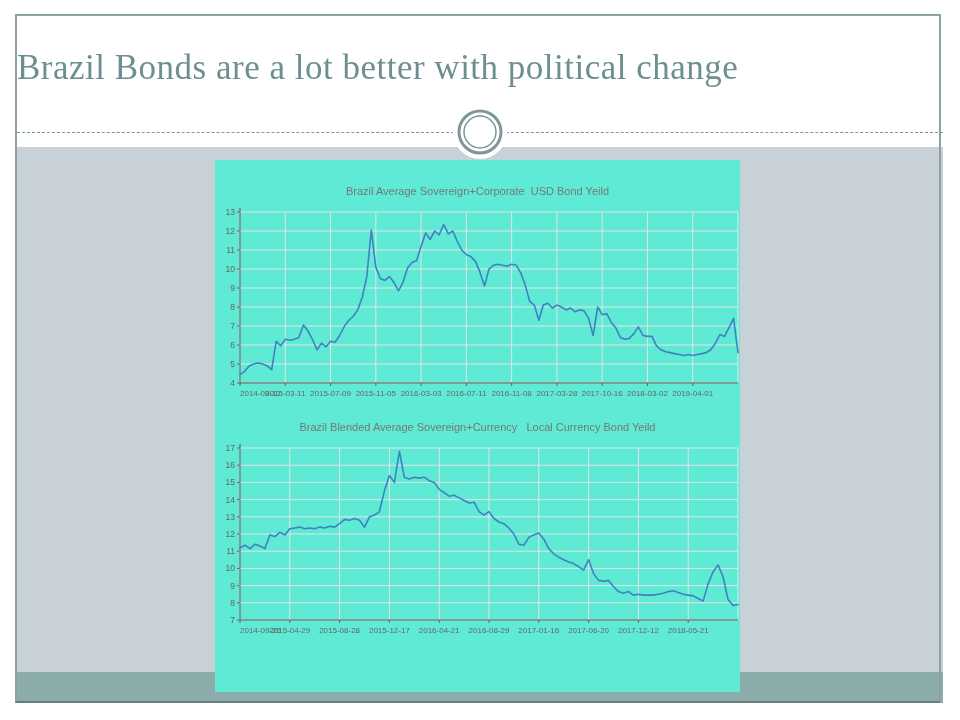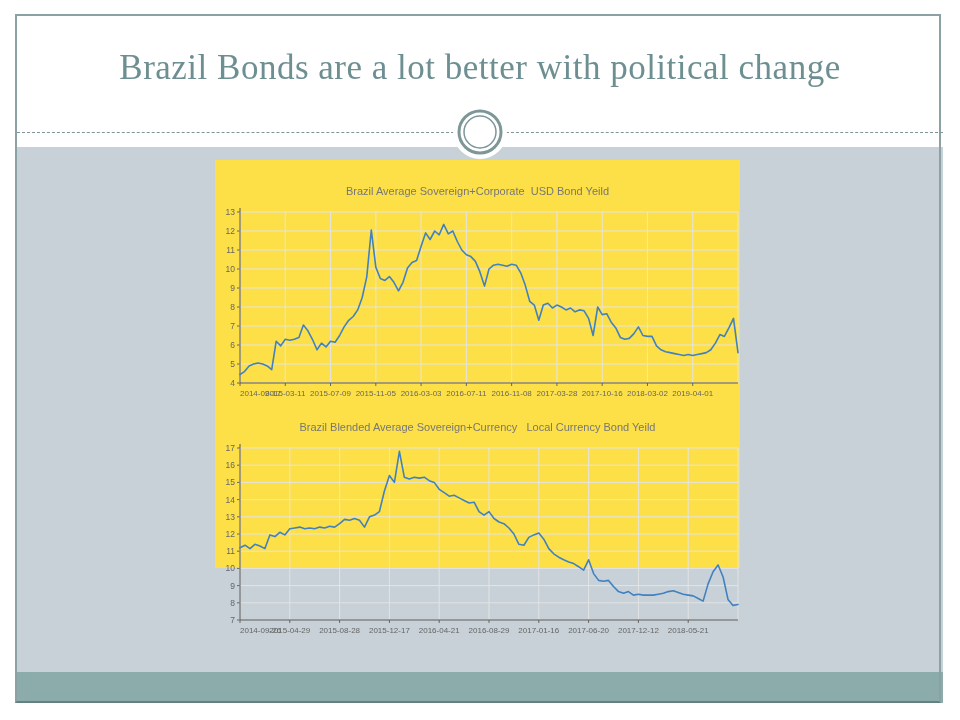--- a/index.html
+++ b/index.html
@@ -1,28 +1,28 @@
 <!DOCTYPE html>
 <html><head>
 <meta charset="utf-8">
 <style>
   html,body{margin:0;padding:0;background:#ffffff;}
   .slide{position:relative;width:960px;height:720px;background:#ffffff;overflow:hidden;
          font-family:"Liberation Sans", sans-serif;}
   .frame{position:absolute;left:15px;top:14px;width:926px;height:689px;
          border:2px solid #8ba1a3;border-bottom-color:#64807f;box-sizing:border-box;}
-  .slide-title{position:absolute;left:17px;top:48px;width:926px;text-align:center;
+  .slide-title{position:absolute;left:17px;top:48px;width:926px;
          font-family:"Liberation Serif", serif;font-size:35px;font-weight:400;
          color:#6e8f91;letter-spacing:0.5px;}
   .divider{position:absolute;left:17px;top:132px;width:926px;height:0;
          border-top:1px dashed #7d9698;}
   .ornament{position:absolute;left:452px;top:104px;width:56px;height:56px;}
   .main-bg{position:absolute;left:17px;top:147px;width:926px;height:525px;background:#c7d1d7;}
   .band{position:absolute;left:17px;top:672px;width:926px;height:31px;background:#8cacac;}
-  .panel{position:absolute;left:215px;top:160px;width:525px;height:408px;background:#fde047;}
+  .panel{position:absolute;left:215px;top:160px;width:525px;height:532px;background:#5eead4;}
   .chart-title{position:absolute;left:0;width:525px;text-align:center;font-size:11px;
          color:#777777;white-space:pre;}
   .ct1{top:25px;}
   .ct2{top:261px;}
   .csvg{position:absolute;left:0;}
   .cs1{top:42px;}
   .cs2{top:278px;}
   svg text{font-family:"Liberation Sans", sans-serif;}
 </style>
 </head>

